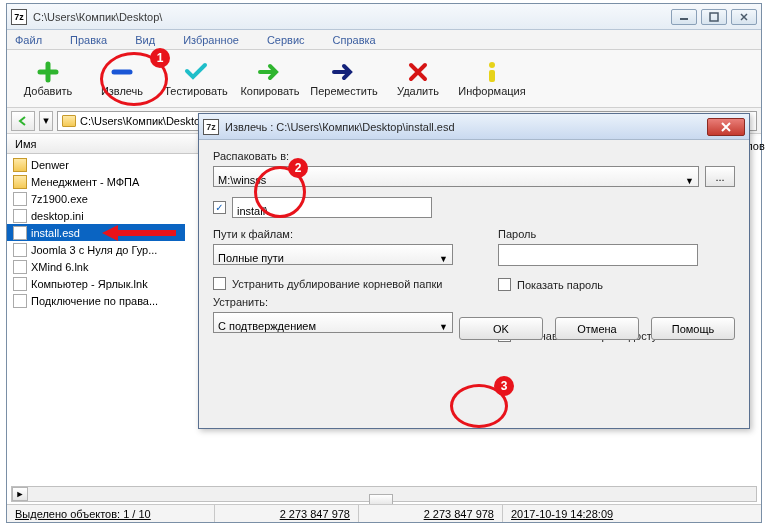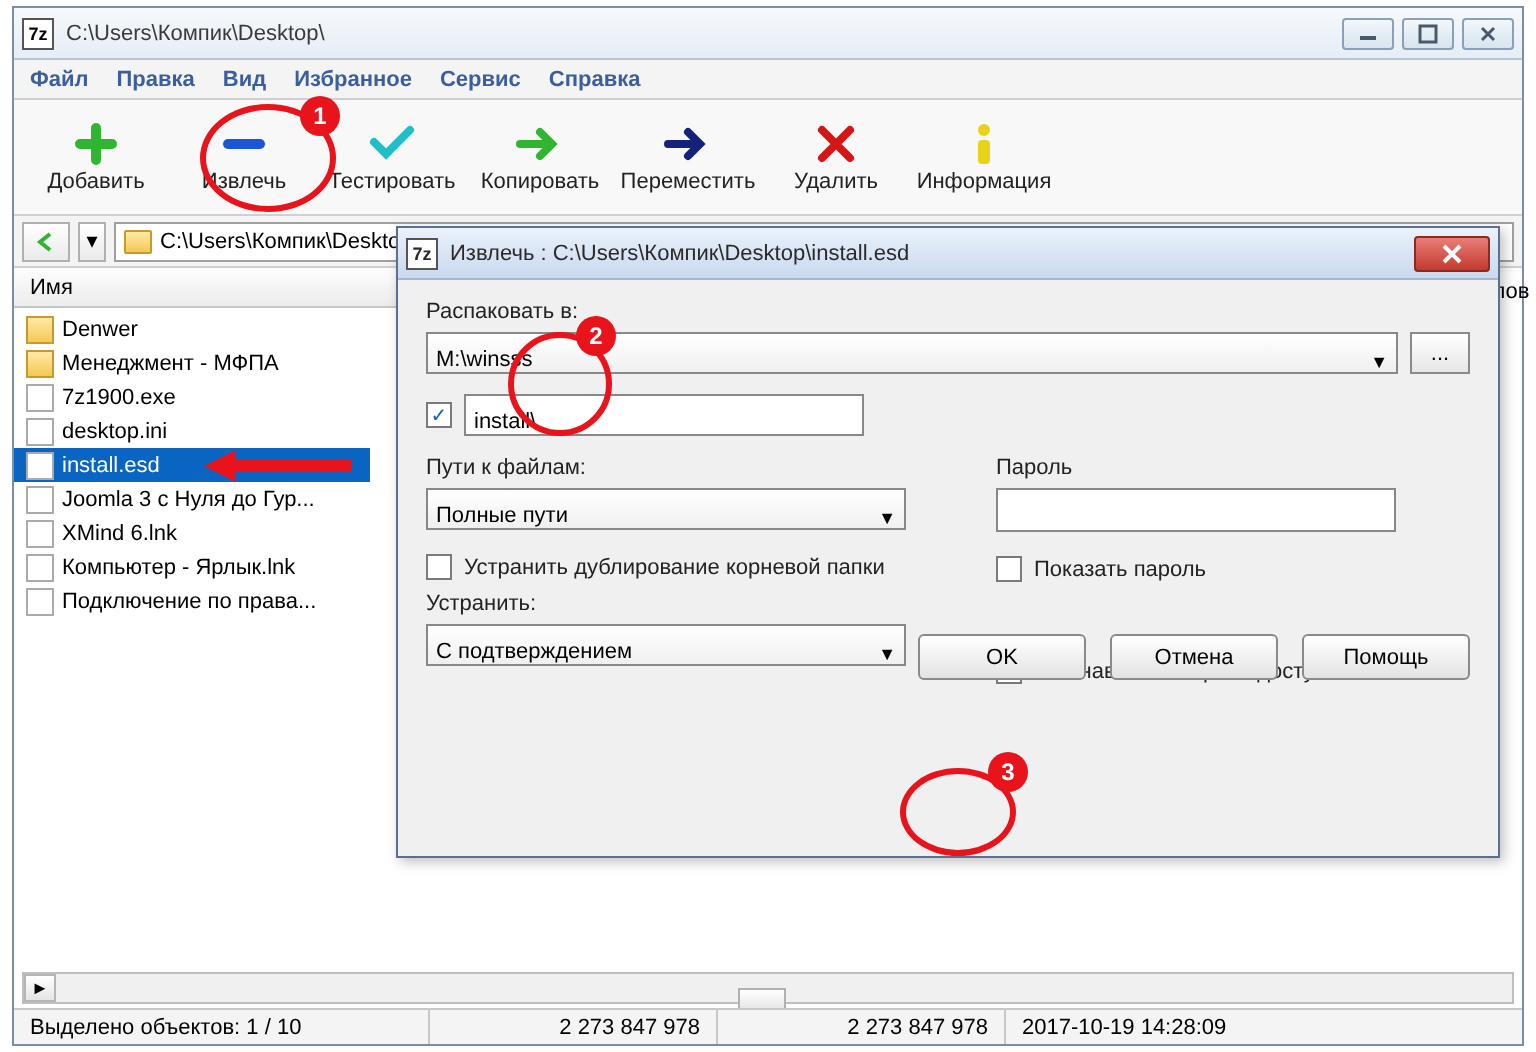--- a/index.html
+++ b/index.html
@@ -43,26 +43,25 @@
     border: 1px solid #8aa0b8;
     border-radius: 2px;
     background: linear-gradient(to bottom, #f2f7fb, #d8e4ef);
     display: flex; align-items: center; justify-content: center;
     color: #4a5a6a;
   }
   .menubar {
     height: 20px;
     display: flex;
     align-items: center;
-    gap: 14px;
+    gap: 28px;
     padding: 0 8px;
     border-bottom: 1px solid #d0d0d0;
     background: #f4f4f4;
     color: #3b5ea0;
-    font-weight: bold;
   }
   .menubar span { cursor: default; }
   .toolbar {
     height: 58px;
     border-bottom: 1px solid #d0d0d0;
     display: flex;
     align-items: center;
     padding: 2px 4px;
     background: #f8f8f8;
   }
@@ -156,21 +155,21 @@
     height: 18px;
     border-top: 1px solid #c8c8c8;
     background: #f4f4f4;
     display: flex; align-items: center;
     font-size: 11px;
   }
   .status-cell {
     padding: 0 8px;
     border-right: 1px solid #c8c8c8;
     height: 100%;
-    display: flex; align-items: center;
+    display: flex; align-items: center; text-decoration: underline;
   }
   
   .circle-ann {
     position: absolute;
     border: 3px solid #e8131b;
     border-radius: 50%;
     pointer-events: none;
   }
   .badge {
     position: absolute;

